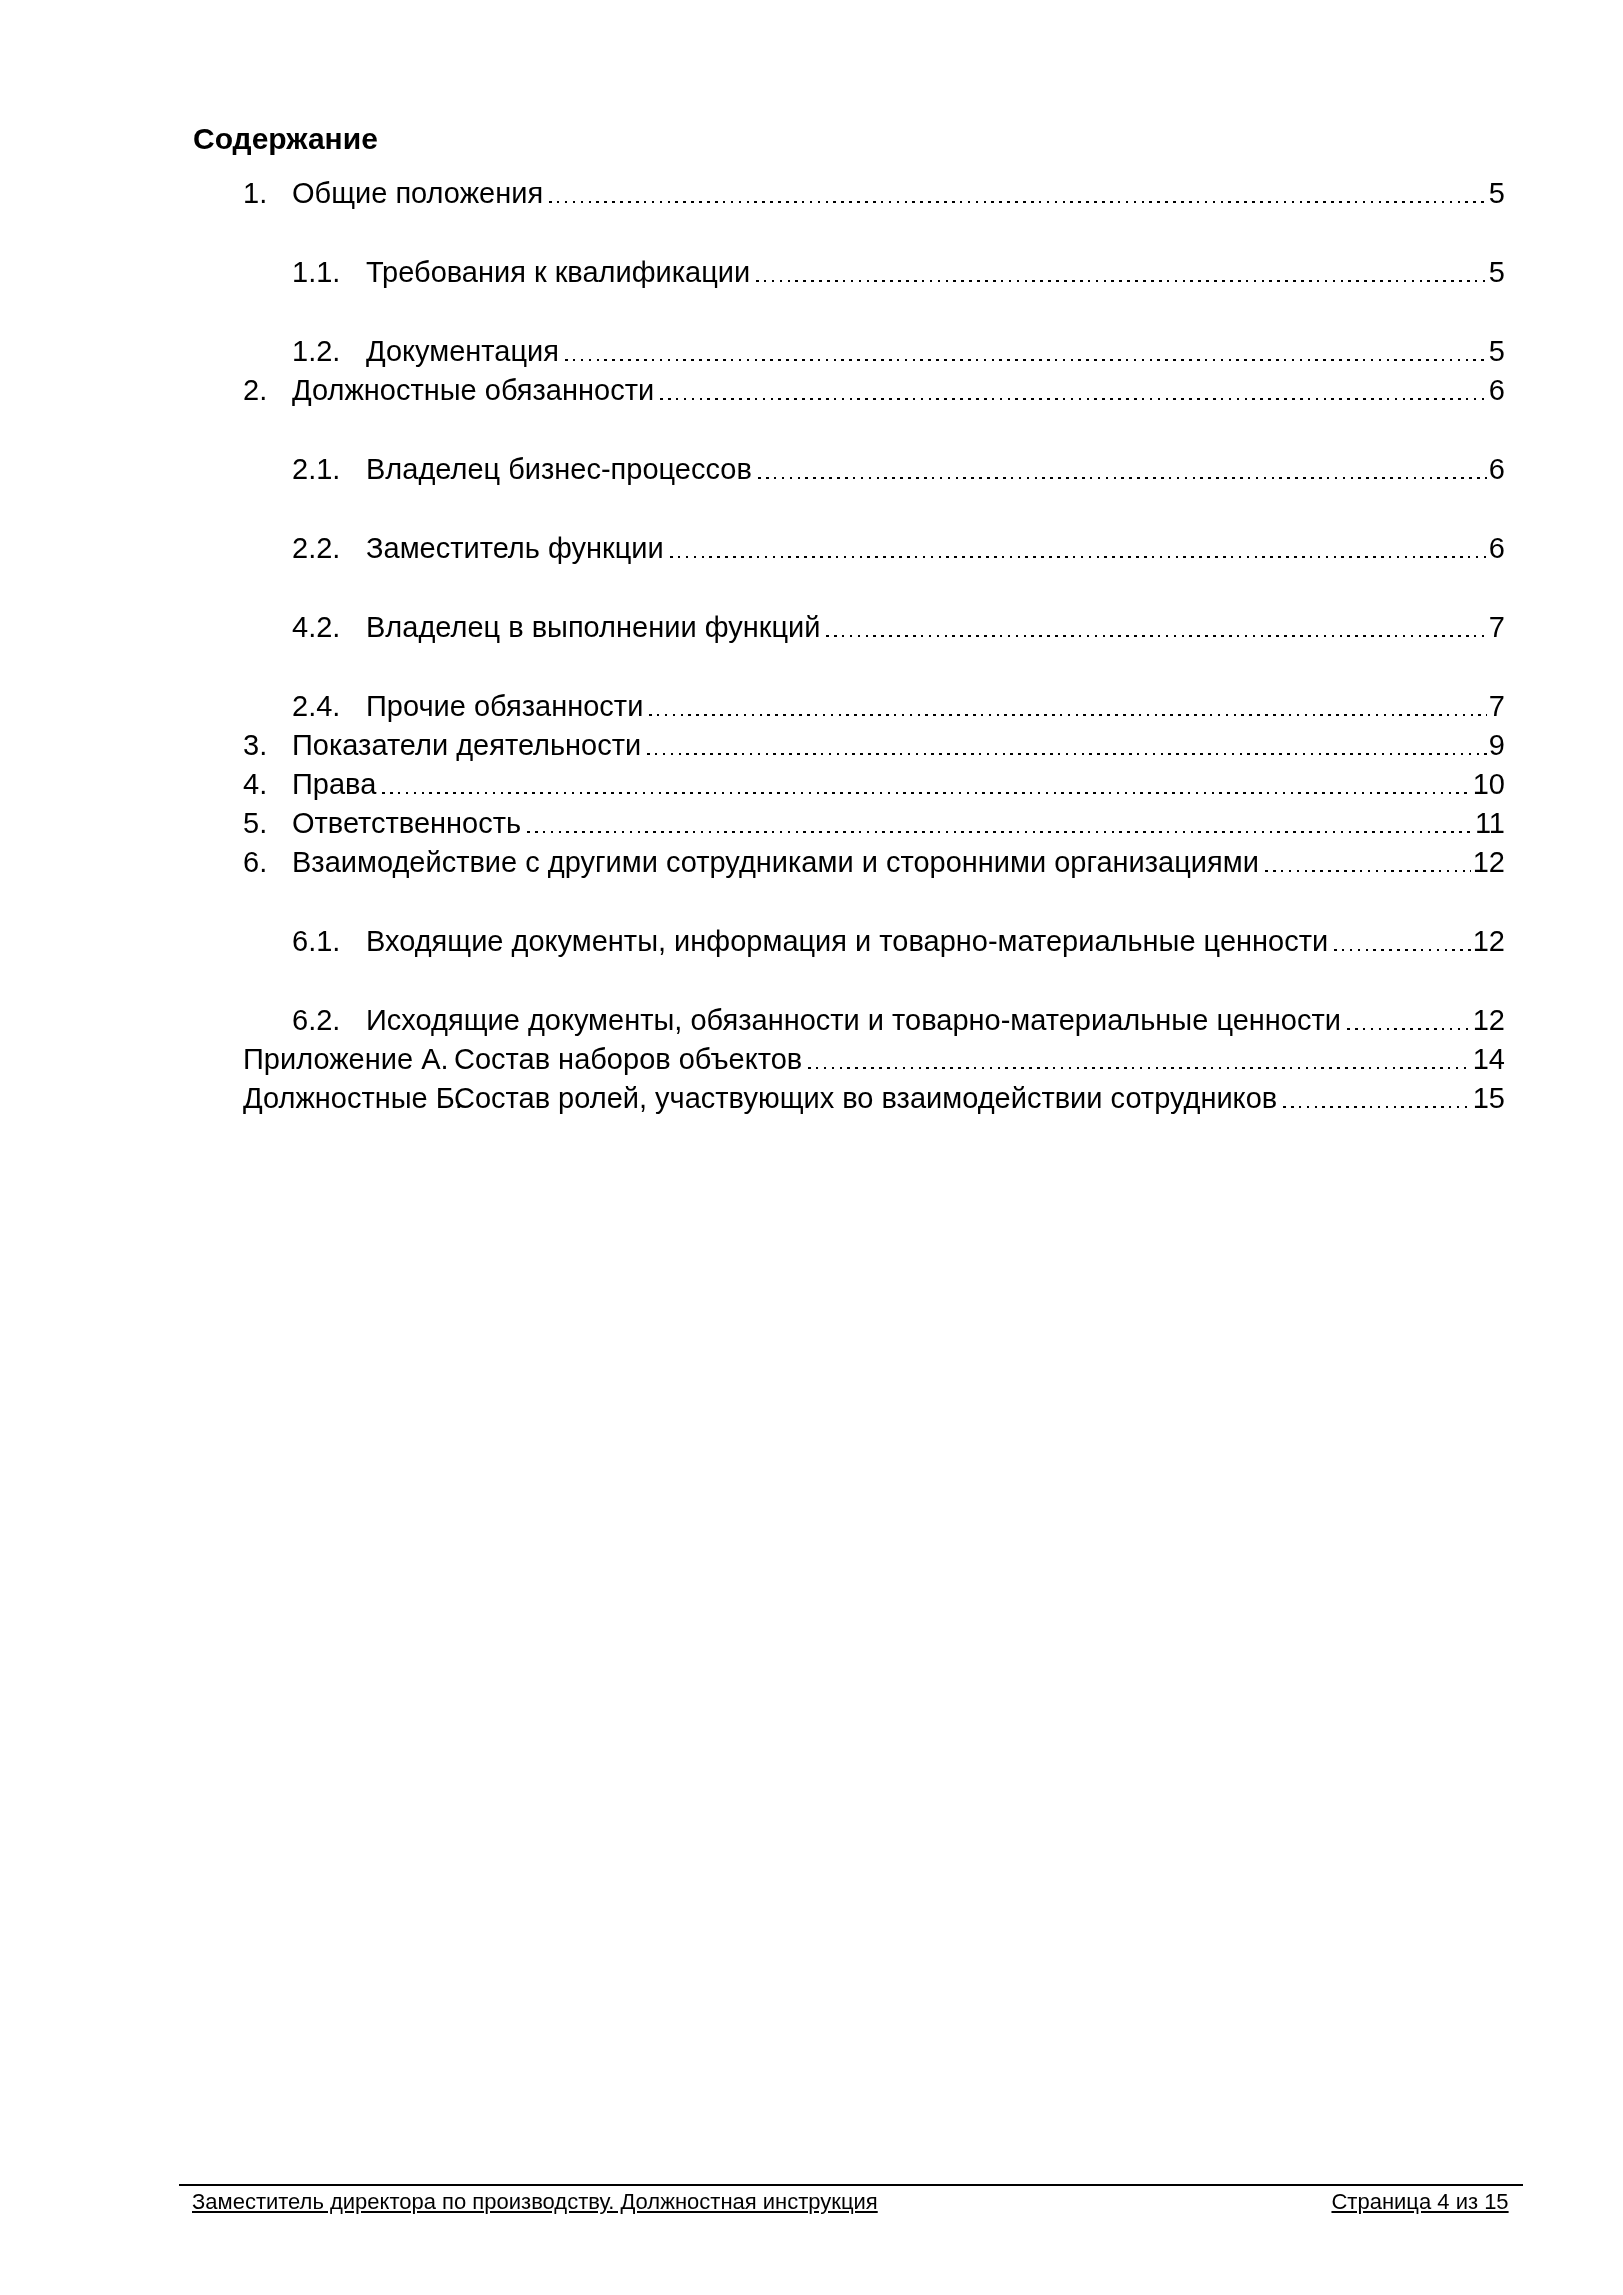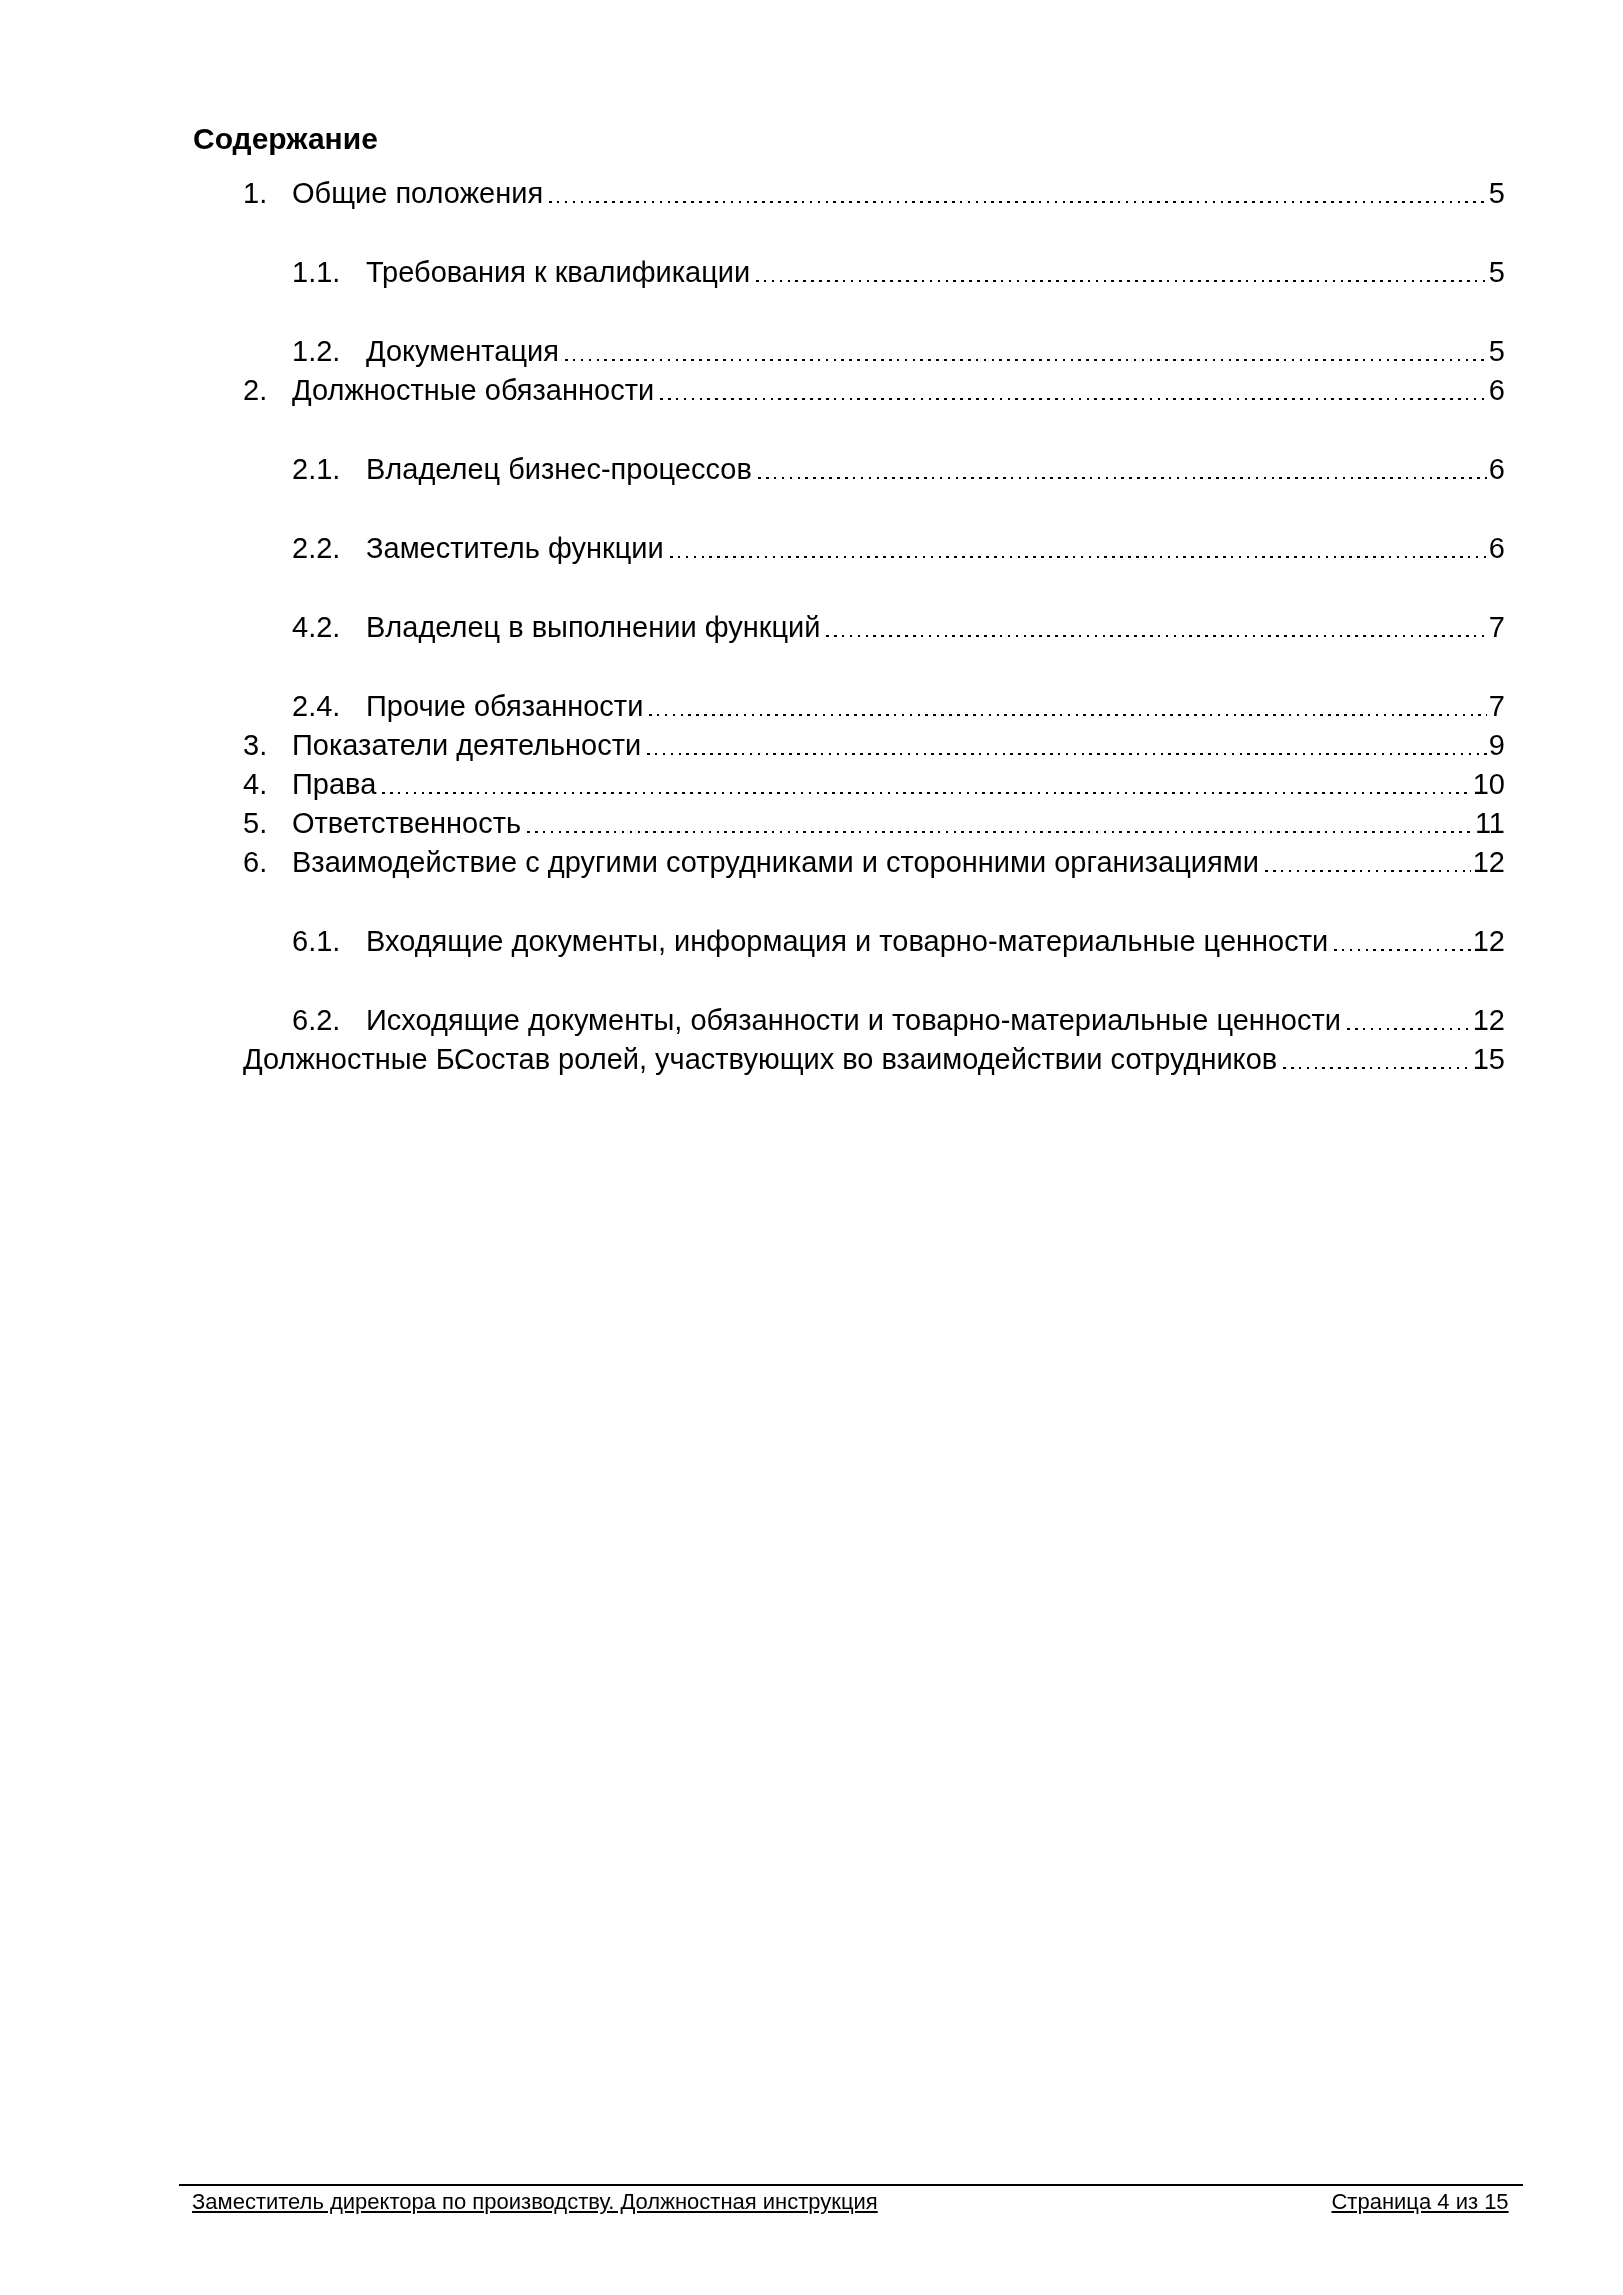--- a/index.html
+++ b/index.html
@@ -153,20 +153,26 @@
     <span class="dots"></span>
     <span class="pagenum">12</span>
   </div>
         <div class="toc-row lvl-2">
     <span class="num">6.2.</span>
     <span class="label">Исходящие документы, обязанности и товарно-материальные ценности</span>
     <span class="dots"></span>
     <span class="pagenum">12</span>
   </div>
         <div class="toc-row lvl-appendix">
+    <span class="num">Приложение А.</span>
+    <span class="label">Состав наборов объектов</span>
+    <span class="dots"></span>
+    <span class="pagenum">14</span>
+  </div>
+        <div class="toc-row lvl-appendix">
     <span class="num">Должностные Б.</span>
     <span class="label">Состав ролей, участвующих во взаимодействии сотрудников</span>
     <span class="dots"></span>
     <span class="pagenum">15</span>
   </div>
       </nav>
   </div>
 
   <div class="footer">
     <div class="footer-row">

